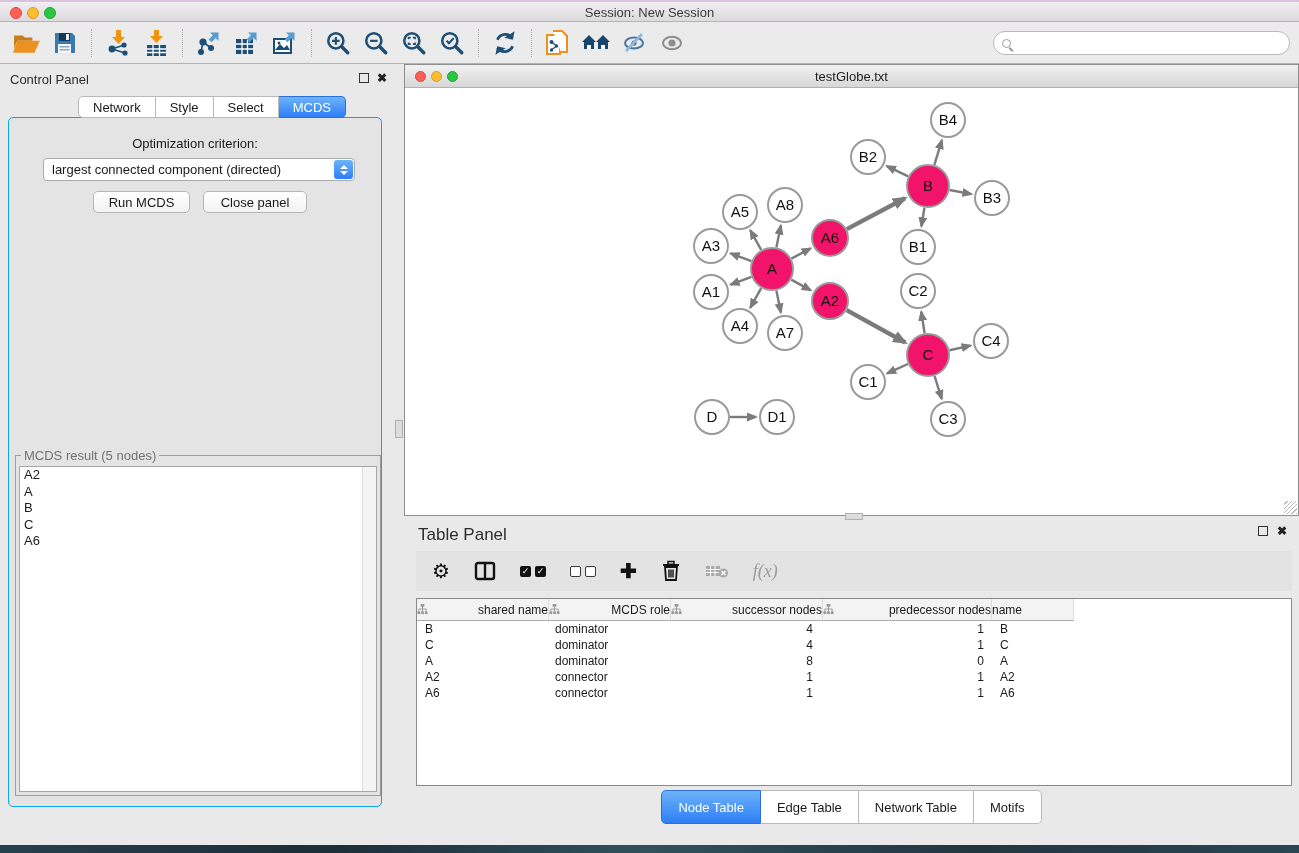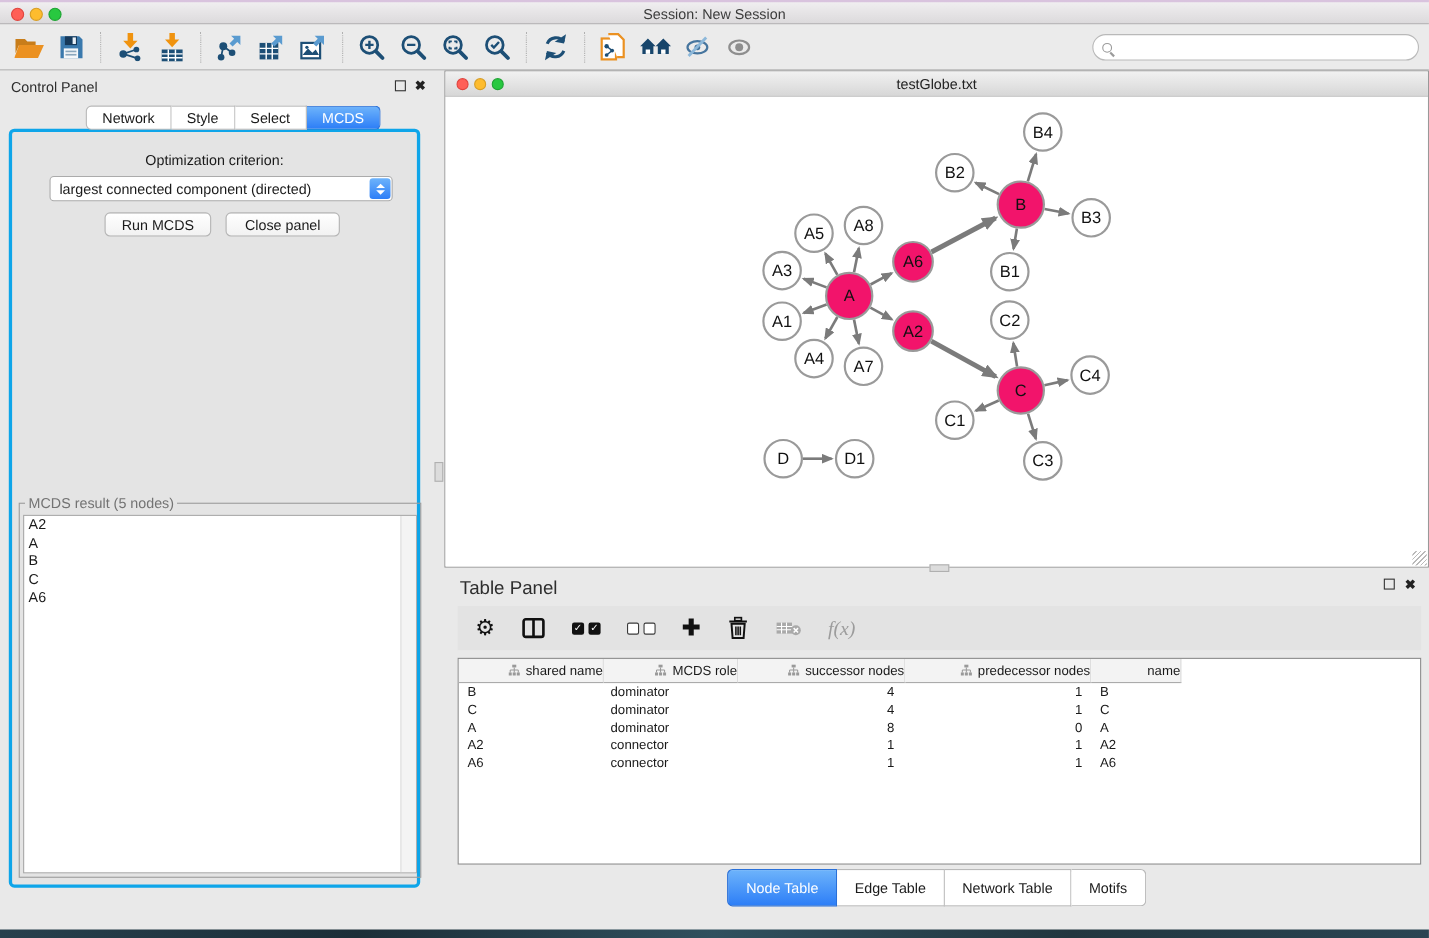--- a/index.html
+++ b/index.html
@@ -41,21 +41,21 @@
 
   .cp-tabs { position:absolute; left:78px; top:32px; height:22px; display:flex; z-index:2; }
   .seg { height:22px; display:flex; align-items:center; justify-content:center;
     background:#fff; border:1px solid #b9b9b9; border-left:none; font-size:13px; color:#1a1a1a; }
   .seg.first { border-left:1px solid #b9b9b9; border-radius:5px 0 0 5px; }
   .seg.last { border-radius:0 5px 5px 0; }
   .seg.active { background:linear-gradient(#6db3fb,#2d7ef7); border-color:#2a70d8; color:#fff; }
   .cp-tabs .seg { padding:0 14px; }
 
   .cp-content { position:absolute; left:8px; top:53px; width:374px; height:690px;
-    background:#e4e4e4; border:3px solid #0ea5e9; border-radius:5px; }
+    background:#e4e4e4; border:1px solid #0ea5e9; border-radius:5px; }
   .opt-label { position:absolute; left:0; right:0; top:18px; text-align:center; font-size:13px; }
   .criterion { position:absolute; left:34px; top:40px; width:312px; height:23px;
     background:#fff; border:1px solid #ababab; border-radius:4px;
     display:flex; align-items:center; padding-left:8px; font-size:13px; }
   .spinner { position:absolute; right:1px; top:1px; width:19px; height:19px;
     background:linear-gradient(#6db3fb,#2d7ef7); border-radius:3px;
     display:flex; flex-direction:column; align-items:center; justify-content:center; gap:2px; }
   .spin-up { width:0; height:0; border-left:4px solid transparent; border-right:4px solid transparent;
     border-bottom:4px solid #fff; }
   .spin-dn { width:0; height:0; border-left:4px solid transparent; border-right:4px solid transparent;
@@ -114,21 +114,21 @@
   .chk { width:11px; height:11px; background:#111; border-radius:2px; color:#fff;
     font-size:9px; line-height:11px; text-align:center; display:inline-block; }
   .unchk { width:11px; height:11px; border:1.6px solid #3a3a3a; border-radius:2px;
     background:#fff; display:inline-block; }
   .pair { display:flex; gap:4px; }
   .fx { font-family:"Liberation Serif", serif; font-style:italic; font-size:18px; color:#9c9c9c; }
 
   .tbl { position:absolute; left:12px; top:82px; width:876px; height:188px;
     background:#fff; border:1px solid #8a8a8a; overflow:hidden; }
   .thead { display:flex; height:22px; }
-  .th { display:flex; align-items:center; justify-content:flex-end; gap:5px;
+  .th { display:flex; align-items:center; justify-content:space-between; gap:5px;
     background:#f3f3f3; border-right:1px solid #dcdcdc; border-bottom:1px solid #ababab;
     font-size:12px; color:#1a1a1a; }
   .tree-ico { width:11px; height:11px; }
   .tr { display:flex; height:16px; align-items:center; }
   .td { font-size:12px; white-space:nowrap; overflow:hidden; }
   .col0 { width:132px; padding-left:8px; }
   .col1 { width:122px; padding-left:6px; }
   .col2 { width:152px; text-align:right; padding-right:10px; }
   .col3 { width:169px; text-align:right; padding-right:8px; }
   .col4 { width:82px;  padding-left:8px; }

